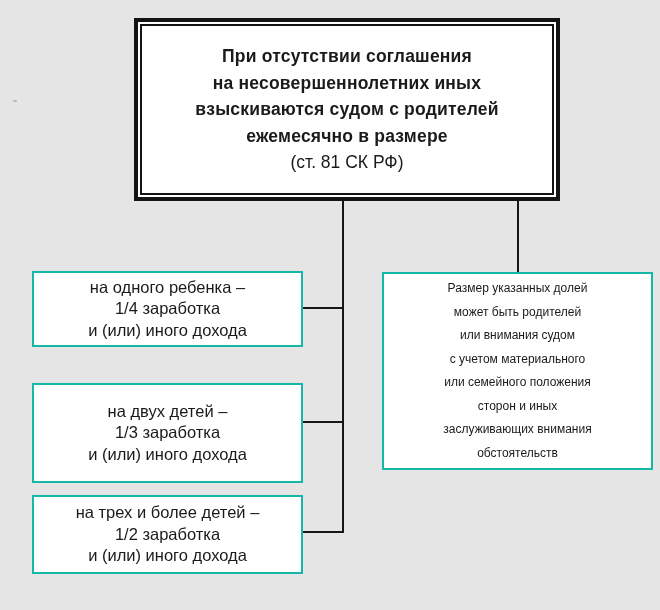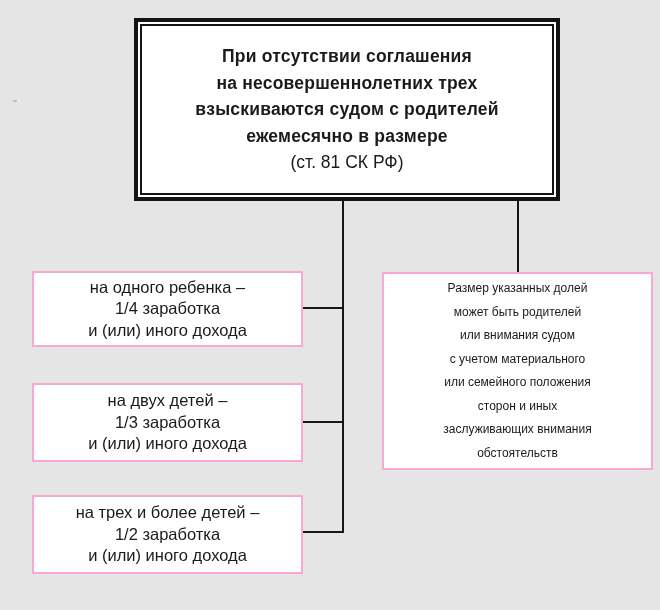--- a/index.html
+++ b/index.html
@@ -49,31 +49,31 @@
   }
   .ref-line {
     font-size: 17.5px;
     font-weight: normal;
     line-height: 26.5px;
     white-space: nowrap;
   }
   
   .plain-box {
     position: absolute;
-    border: 2px solid #f9a8d4;
+    border: 2px solid #14b8a6;
     box-sizing: border-box;
     background: #ffffff;
     display: flex;
     flex-direction: column;
     justify-content: center;
     align-items: center;
     text-align: center;
   }
   .share-box-1 { left: 32px;  top: 271px; width: 271px; height: 76px; }
-  .share-box-2 { left: 32px;  top: 383px; width: 271px; height: 79px; }
+  .share-box-2 { left: 32px;  top: 383px; width: 271px; height: 100px; }
   .share-box-3 { left: 32px;  top: 495px; width: 271px; height: 79px; }
   .note-box    { left: 382px; top: 272px; width: 271px; height: 198px; }
   .share-line {
     font-size: 16.5px;
     line-height: 21.5px;
     white-space: nowrap;
   }
   .note-line {
     font-size: 12px;
     line-height: 23.5px;
@@ -101,21 +101,21 @@
   }
 </style>
 </head>
 <body>
 
 <div class="canvas">
 
   <div class="main-box">
     <div class="main-box-inner">
       <div class="main-line">При отсутствии соглашения</div>
-      <div class="main-line">на несовершеннолетних трех</div>
+      <div class="main-line">на несовершеннолетних иных</div>
       <div class="main-line">взыскиваются судом с родителей</div>
       <div class="main-line">ежемесячно в размере</div>
       <div class="ref-line">(ст. 81 СК РФ)</div>
     </div>
   </div>
 
   <div class="connector v-line-left"></div>
   <div class="connector v-line-right"></div>
   <div class="connector stub-1"></div>
   <div class="connector stub-2"></div>

